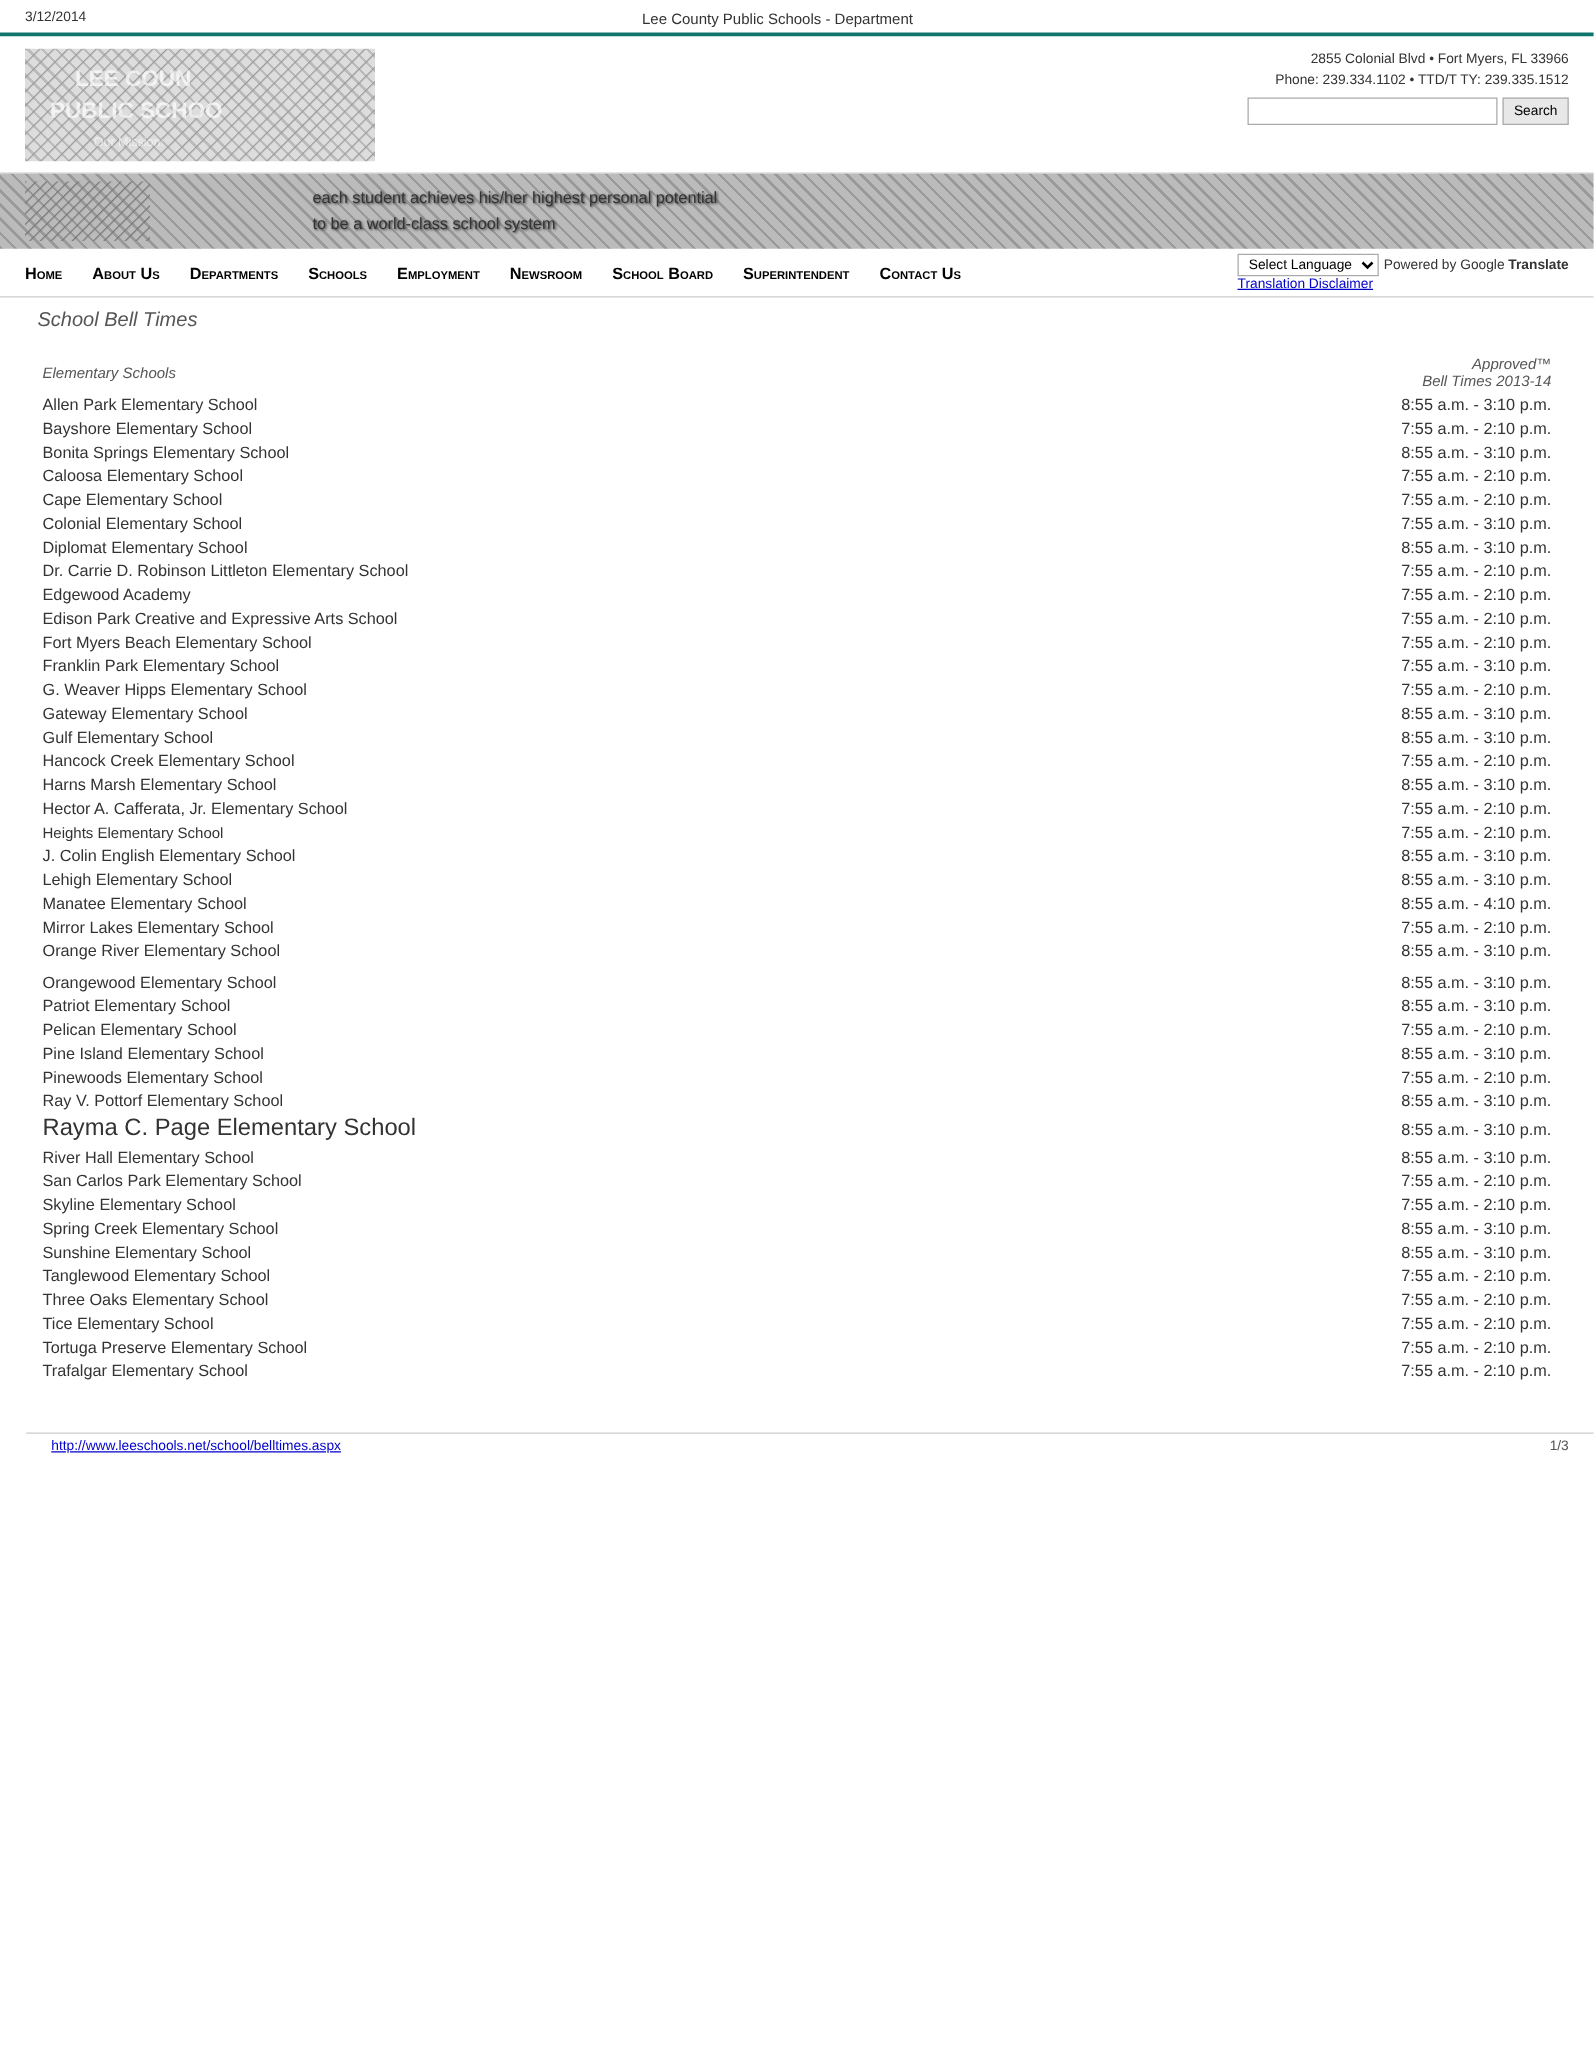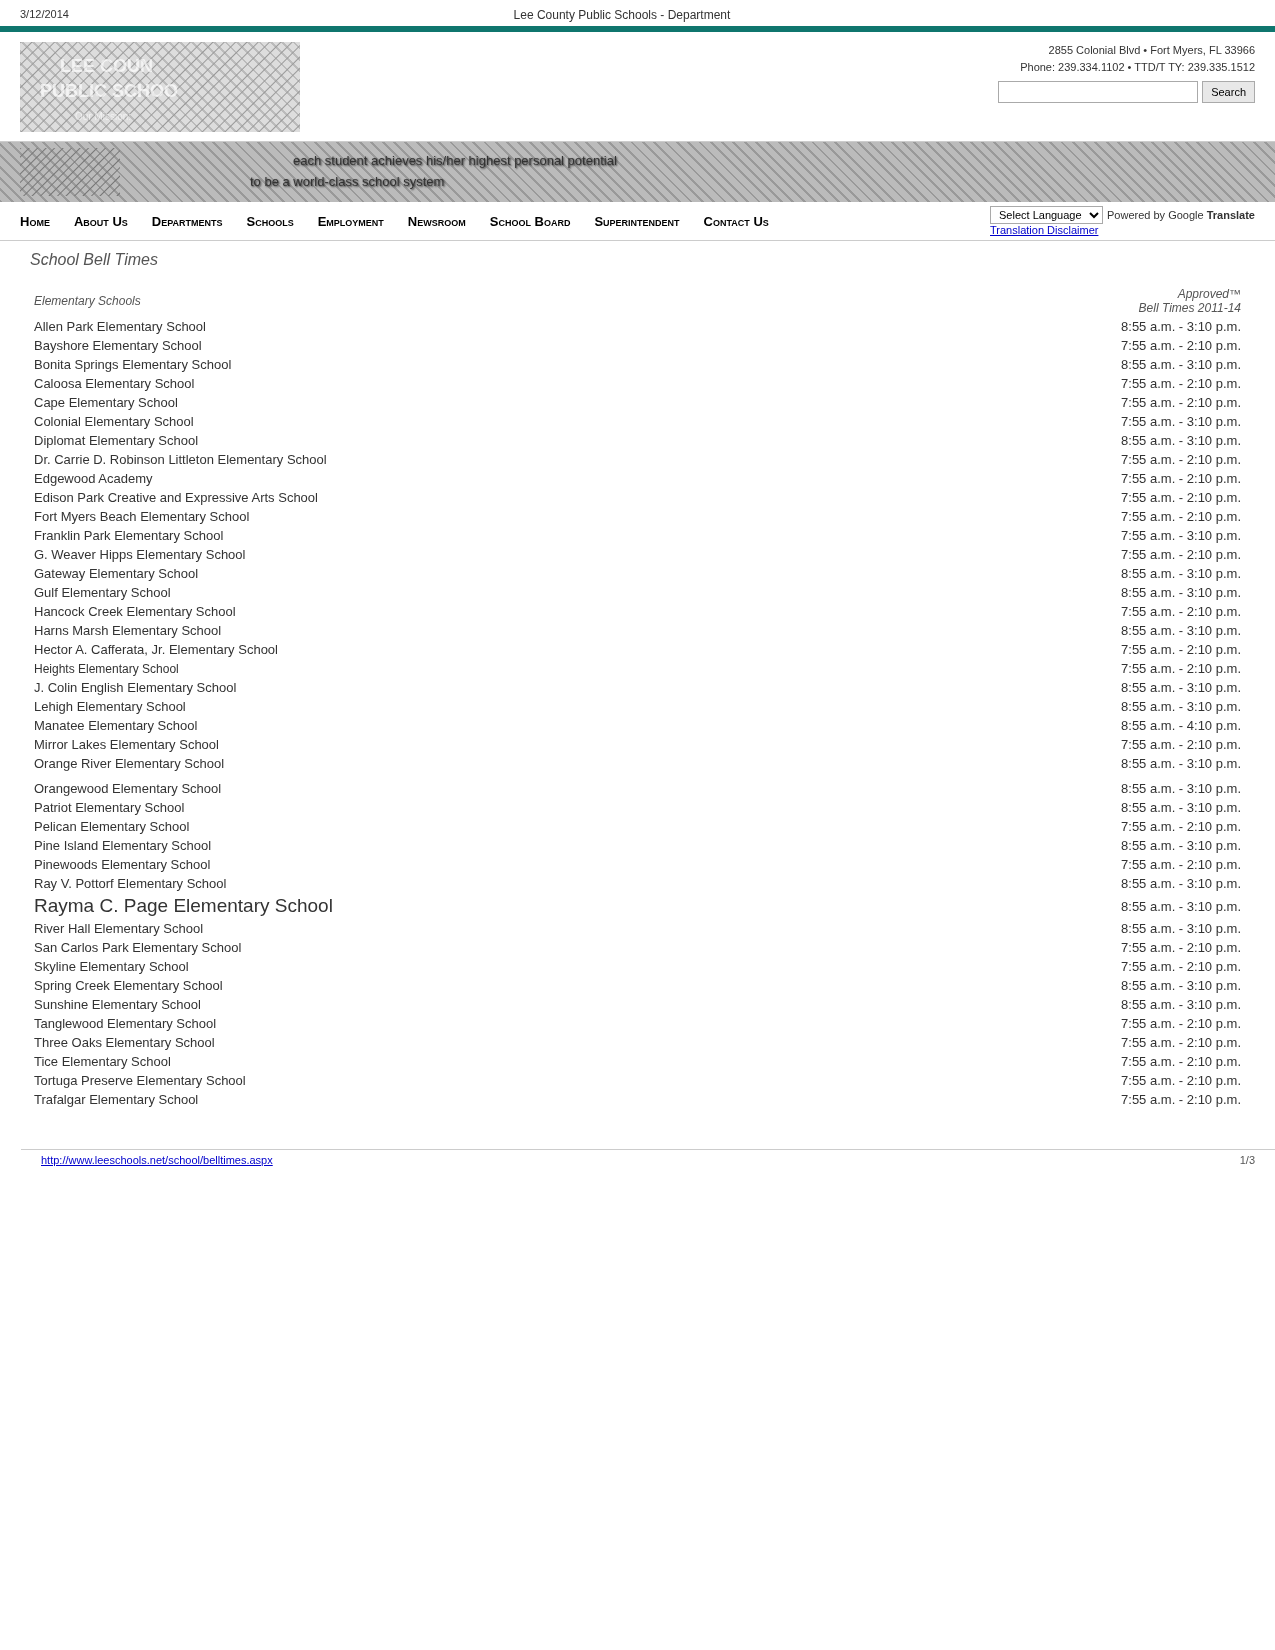--- a/index.html
+++ b/index.html
@@ -7,21 +7,21 @@
       font-family: Arial, Helvetica, sans-serif;
       font-size: 13px;
       color: #333;
       background: #fff;
     }
     #top-bar {
       display: flex;
       justify-content: space-between;
       align-items: flex-start;
       padding: 6px 20px 4px 20px;
-      border-bottom: 6px solid #0f766e;
+      border-bottom: 3px solid #0f766e;
     }
     #date-label {
       font-size: 11px;
       color: #333;
       padding-top: 2px;
     }
     #page-title {
       font-size: 12px;
       color: #333;
       text-align: center;
@@ -241,21 +241,21 @@
 <div id="mission-banner">
   <svg width="100" height="48" xmlns="http://www.w3.org/2000/svg" style="margin-right:10px;">
     <defs>
       <pattern id="hatch2" patternUnits="userSpaceOnUse" width="6" height="6" patternTransform="rotate(45)">
         <line x1="0" y1="0" x2="0" y2="6" stroke="#777" stroke-width="2"></line>
       </pattern>
     </defs>
     <rect width="100" height="48" fill="url(#hatch2)"></rect>
   </svg>
   <div id="mission-text-area">
-    <div style="font-size:13px; color:#333;margin-left:43px;">each student achieves his/her highest personal potential</div>
+    <div style="font-size:13px; color:#333;">each student achieves his/her highest personal potential</div>
     <div style="font-size:13px; color:#333;">to be a world-class school system</div>
   </div>
 </div>
 
 <div id="nav-bar">
   <a class="nav-item" href="#">Home</a>
   <a class="nav-item" href="#">About Us</a>
   <a class="nav-item" href="#">Departments</a>
   <a class="nav-item" href="#">Schools</a>
   <a class="nav-item" href="#">Employment</a>
@@ -278,21 +278,21 @@
 </div>
 
 <div id="main-content">
   <h2 id="page-heading" style="font-size:16px; color:#555; font-style:italic; font-weight:normal; margin-bottom:16px;">School Bell Times</h2>
 
   <table id="schools-table" style="width:100%; border-collapse:collapse;">
     <thead>
       <tr>
         <th style="text-align:left; font-size:12px; color:#555; font-weight:normal; font-style:italic; padding:2px 4px;">Elementary Schools</th>
         <th style="text-align:right; font-size:12px; color:#555; font-weight:normal; font-style:italic; padding:2px 4px; white-space:pre-line;">Approved™
-Bell Times 2011-14</th>
+Bell Times 2013-14</th>
       </tr>
     </thead>
     <tbody id="schools-tbody">
     <tr class="school-row">
           <td style="padding: 2px 4px; font-size: 13px;">Allen Park Elementary School</td>
           <td style="padding: 2px 4px; font-size: 13px; text-align: right; white-space: nowrap;">8:55 a.m. - 3:10 p.m.</td>
         </tr>
         <tr class="school-row">
           <td style="padding: 2px 4px; font-size: 13px;">Bayshore Elementary School</td>
           <td style="padding: 2px 4px; font-size: 13px; text-align: right; white-space: nowrap;">7:55 a.m. - 2:10 p.m.</td>

